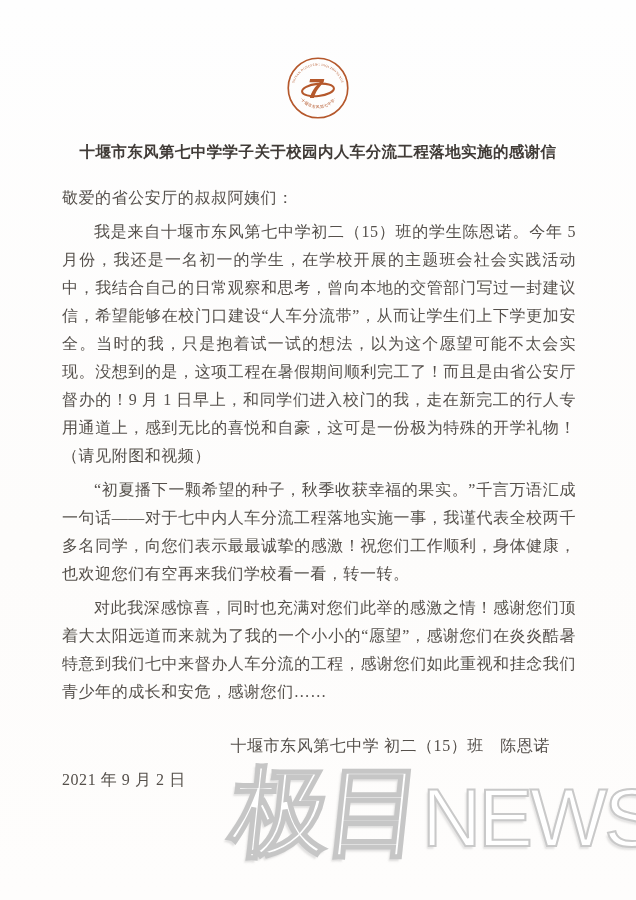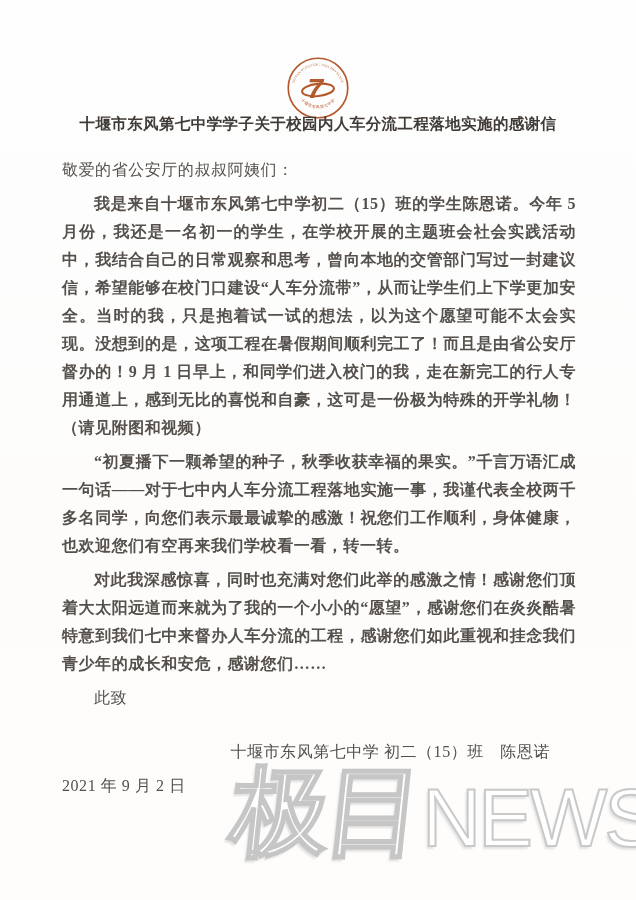--- a/index.html
+++ b/index.html
@@ -19,21 +19,21 @@
   .seal-wrap {
     position: absolute;
     left: 0; right: 0; top: 56px;
     display: flex; justify-content: center;
     filter: blur(0.4px);
   }
   .seal-wrap svg { width: 64px; height: 64px; }
   
   .letter {
     position: absolute;
-    left: 0; top: 112px;
+    left: 0; top: 140px;
     width: 636px;
     color: #55504b;
     filter: blur(0.3px);
   }
   .letter-title {
     text-align: center;
     font-size: 15.5px;
     font-weight: bold;
     color: #403b37;
     letter-spacing: 0.4px;
@@ -43,21 +43,21 @@
   .letter-body {
     margin: 0 60px 0 62px;
     font-size: 16px;
     line-height: 28px;
     letter-spacing: 0.55px;
     text-align: justify;
   }
   .letter-body p { margin: 4px 0 6px 0; }
   .salutation { text-indent: 0; }
   .indent1 { text-indent: 2em; }
-  .para { text-indent: 2em; font-weight: bold; }
+  .para { text-indent: 2em; }
   .closing { text-indent: 2em; margin-top: 4px !important; }
   .closing2 { text-indent: 2em; margin-top: 6px !important; }
   .signature {
     text-align: right;
     padding-right: 26px;
     margin-top: 26px !important;
     text-indent: 0;
   }
   .dateline {
     text-align: left;
@@ -120,21 +120,20 @@
     </svg>
   </div>
 
   <div class="letter">
     <div class="letter-title">十堰市东风第七中学学子关于校园内人车分流工程落地实施的感谢信</div>
     <div class="letter-body">
       <p class="salutation">敬爱的省公安厅的叔叔阿姨们：</p>
       <p class="para">我是来自十堰市东风第七中学初二（15）班的学生陈恩诺。今年 5 月份，我还是一名初一的学生，在学校开展的主题班会社会实践活动中，我结合自己的日常观察和思考，曾向本地的交管部门写过一封建议信，希望能够在校门口建设“人车分流带”，从而让学生们上下学更加安全。当时的我，只是抱着试一试的想法，以为这个愿望可能不太会实现。没想到的是，这项工程在暑假期间顺利完工了！而且是由省公安厅督办的！9 月 1 日早上，和同学们进入校门的我，走在新完工的行人专用通道上，感到无比的喜悦和自豪，这可是一份极为特殊的开学礼物！（请见附图和视频）</p>
       <p class="para">“初夏播下一颗希望的种子，秋季收获幸福的果实。”千言万语汇成一句话——对于七中内人车分流工程落地实施一事，我谨代表全校两千多名同学，向您们表示最最诚挚的感激！祝您们工作顺利，身体健康，也欢迎您们有空再来我们学校看一看，转一转。</p>
       <p class="para">对此我深感惊喜，同时也充满对您们此举的感激之情！感谢您们顶着大太阳远道而来就为了我的一个小小的“愿望”，感谢您们在炎炎酷暑特意到我们七中来督办人车分流的工程，感谢您们如此重视和挂念我们青少年的成长和安危，感谢您们……</p>
-      <p class="closing">此致</p>
       <p class="signature">十堰市东风第七中学 初二（15）班　陈恩诺</p>
       <p class="dateline">2021 年 9 月 2 日</p>
     </div>
   </div>
 
   <div class="watermark">
     <span class="wm-cn">极目</span>
     <span class="wm-en">NEWS</span>
   </div>
 

